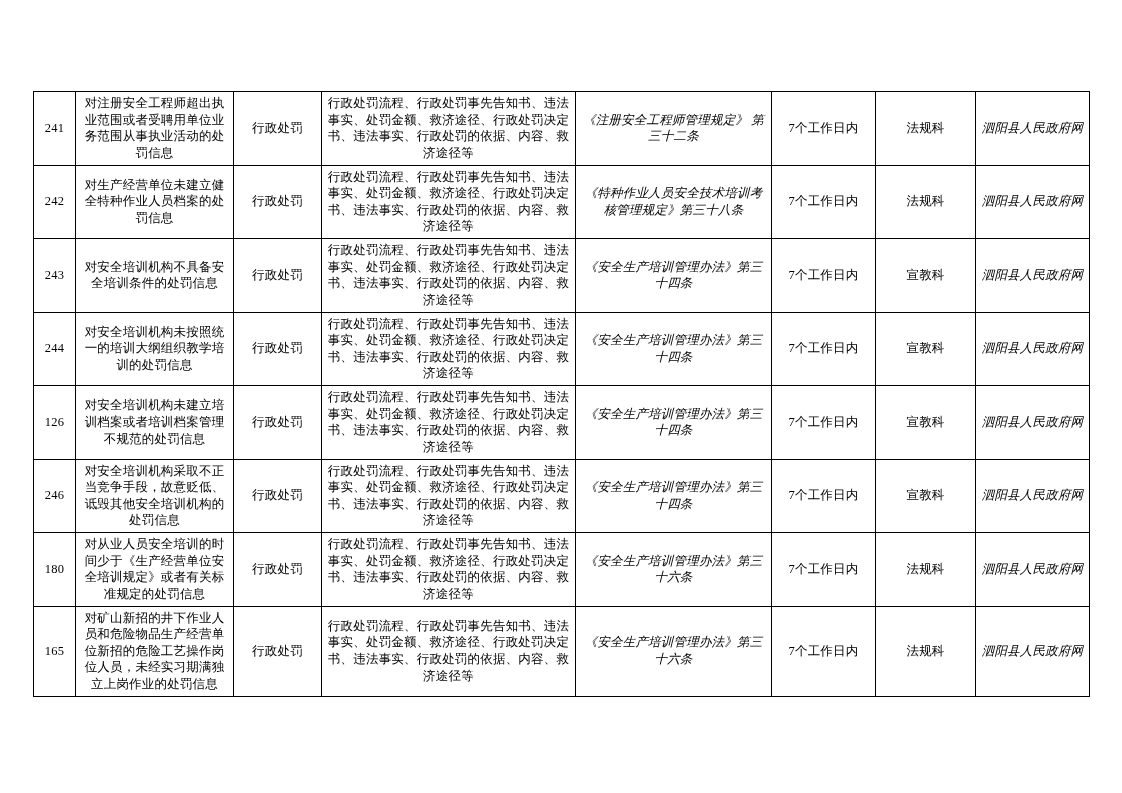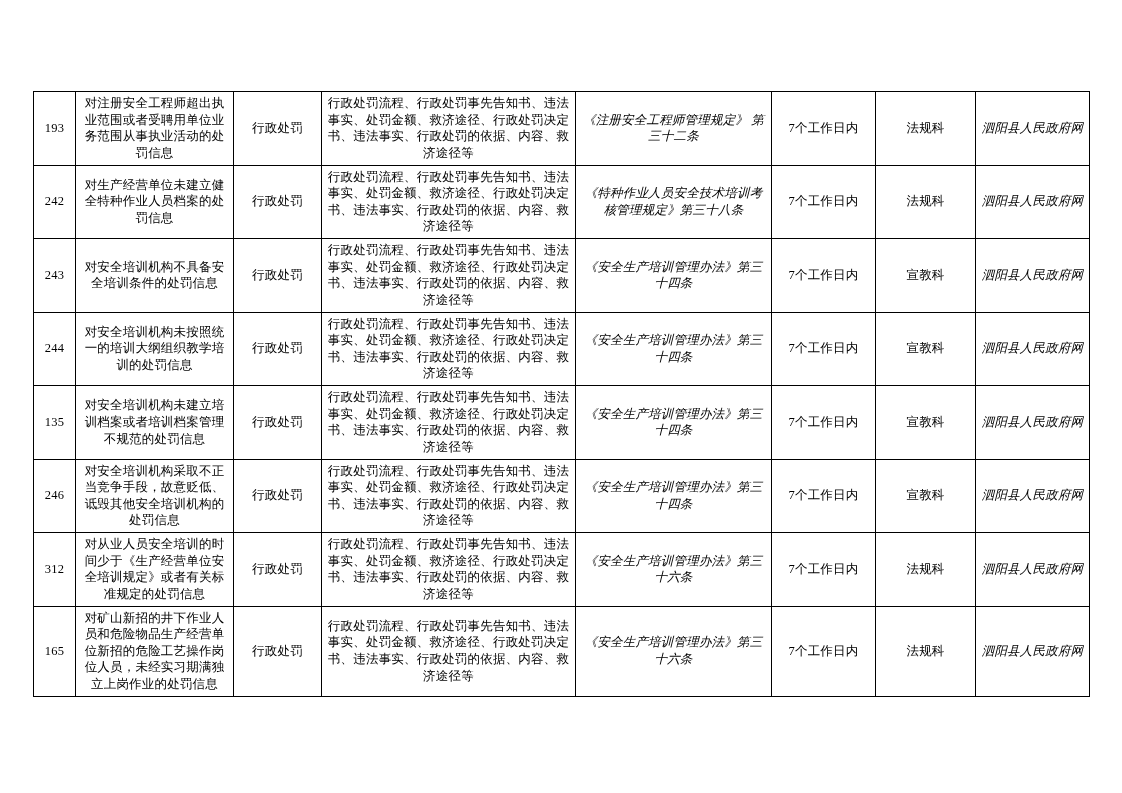--- a/index.html
+++ b/index.html
@@ -69,21 +69,21 @@
         <col class="c-item">
         <col class="c-type">
         <col class="c-content">
         <col class="c-basis">
         <col class="c-time">
         <col class="c-dept">
         <col class="c-site">
       </colgroup>
       <tbody>
           <tr>
-            <td class="cell-no">193</td>
+            <td class="cell-no">241</td>
             <td class="cell-item">对注册安全工程师超出执业范围或者受聘用单位业务范围从事执业活动的处罚信息</td>
             <td class="cell-type">行政处罚</td>
             <td class="cell-content">行政处罚流程、行政处罚事先告知书、违法事实、处罚金额、救济途径、行政处罚决定书、违法事实、行政处罚的依据、内容、救济途径等</td>
             <td class="cell-basis">《注册安全工程师管理规定》 第三十二条</td>
             <td class="cell-time">7个工作日内</td>
             <td class="cell-dept">法规科</td>
             <td class="cell-site">泗阳县人民政府网</td>
           </tr>
           <tr>
             <td class="cell-no">242</td>
@@ -109,41 +109,41 @@
             <td class="cell-no">244</td>
             <td class="cell-item">对安全培训机构未按照统一的培训大纲组织教学培训的处罚信息</td>
             <td class="cell-type">行政处罚</td>
             <td class="cell-content">行政处罚流程、行政处罚事先告知书、违法事实、处罚金额、救济途径、行政处罚决定书、违法事实、行政处罚的依据、内容、救济途径等</td>
             <td class="cell-basis">《安全生产培训管理办法》第三十四条</td>
             <td class="cell-time">7个工作日内</td>
             <td class="cell-dept">宣教科</td>
             <td class="cell-site">泗阳县人民政府网</td>
           </tr>
           <tr>
-            <td class="cell-no">135</td>
+            <td class="cell-no">126</td>
             <td class="cell-item">对安全培训机构未建立培训档案或者培训档案管理不规范的处罚信息</td>
             <td class="cell-type">行政处罚</td>
             <td class="cell-content">行政处罚流程、行政处罚事先告知书、违法事实、处罚金额、救济途径、行政处罚决定书、违法事实、行政处罚的依据、内容、救济途径等</td>
             <td class="cell-basis">《安全生产培训管理办法》第三十四条</td>
             <td class="cell-time">7个工作日内</td>
             <td class="cell-dept">宣教科</td>
             <td class="cell-site">泗阳县人民政府网</td>
           </tr>
           <tr>
             <td class="cell-no">246</td>
             <td class="cell-item">对安全培训机构采取不正当竞争手段，故意贬低、诋毁其他安全培训机构的处罚信息</td>
             <td class="cell-type">行政处罚</td>
             <td class="cell-content">行政处罚流程、行政处罚事先告知书、违法事实、处罚金额、救济途径、行政处罚决定书、违法事实、行政处罚的依据、内容、救济途径等</td>
             <td class="cell-basis">《安全生产培训管理办法》第三十四条</td>
             <td class="cell-time">7个工作日内</td>
             <td class="cell-dept">宣教科</td>
             <td class="cell-site">泗阳县人民政府网</td>
           </tr>
           <tr>
-            <td class="cell-no">312</td>
+            <td class="cell-no">180</td>
             <td class="cell-item">对从业人员安全培训的时间少于《生产经营单位安全培训规定》或者有关标准规定的处罚信息</td>
             <td class="cell-type">行政处罚</td>
             <td class="cell-content">行政处罚流程、行政处罚事先告知书、违法事实、处罚金额、救济途径、行政处罚决定书、违法事实、行政处罚的依据、内容、救济途径等</td>
             <td class="cell-basis">《安全生产培训管理办法》第三十六条</td>
             <td class="cell-time">7个工作日内</td>
             <td class="cell-dept">法规科</td>
             <td class="cell-site">泗阳县人民政府网</td>
           </tr>
           <tr>
             <td class="cell-no">165</td>

